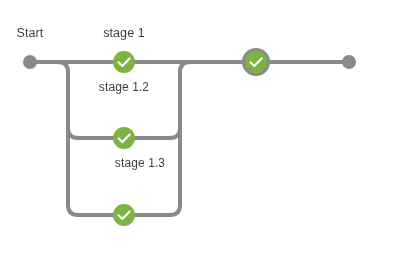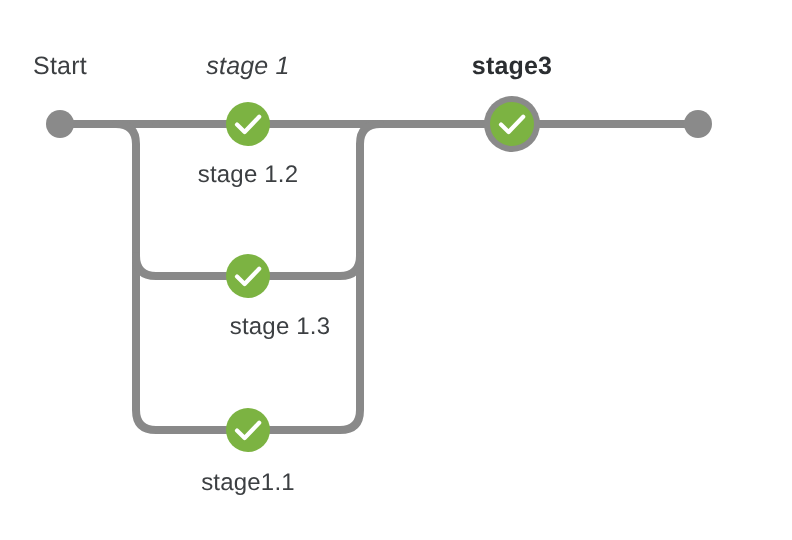--- a/index.html
+++ b/index.html
@@ -82,24 +82,22 @@
     <g>
       <circle cx="256" cy="62" r="14" fill="#8a8a8a"></circle>
       <circle cx="256" cy="62" r="11" fill="#7CB342"></circle>
       <path d="M 250.5 62.3 L 254.3 66.0 L 261.6 58.4" fill="none" stroke="#ffffff" stroke-width="2.1" stroke-linecap="round" stroke-linejoin="round"></path>
     </g>
 
   </svg>
 
   <div class="lbl top" style="left:0px;top:26px;width:60px;">Start</div>
 
-  <div class="lbl top" style="left:84px;top:26px;width:80px;font-style:italic;">stage 1</div>
+  <div class="lbl top" style="left:84px;top:26px;width:80px;">stage 1</div>
 
-  <div class="lbl top bold" style="left:216px;top:26px;width:80px;">stage3</div>
 
 
   <div class="lbl top sub" style="left:84px;top:80px;width:80px;">stage 1.2</div>
 
   <div class="lbl top sub" style="left:100px;top:156px;width:80px;">stage 1.3</div>
 
-  <div class="lbl top sub" style="left:84px;top:234px;width:80px;">stage1.1</div>
 
 </div>
 
 </body></html>

